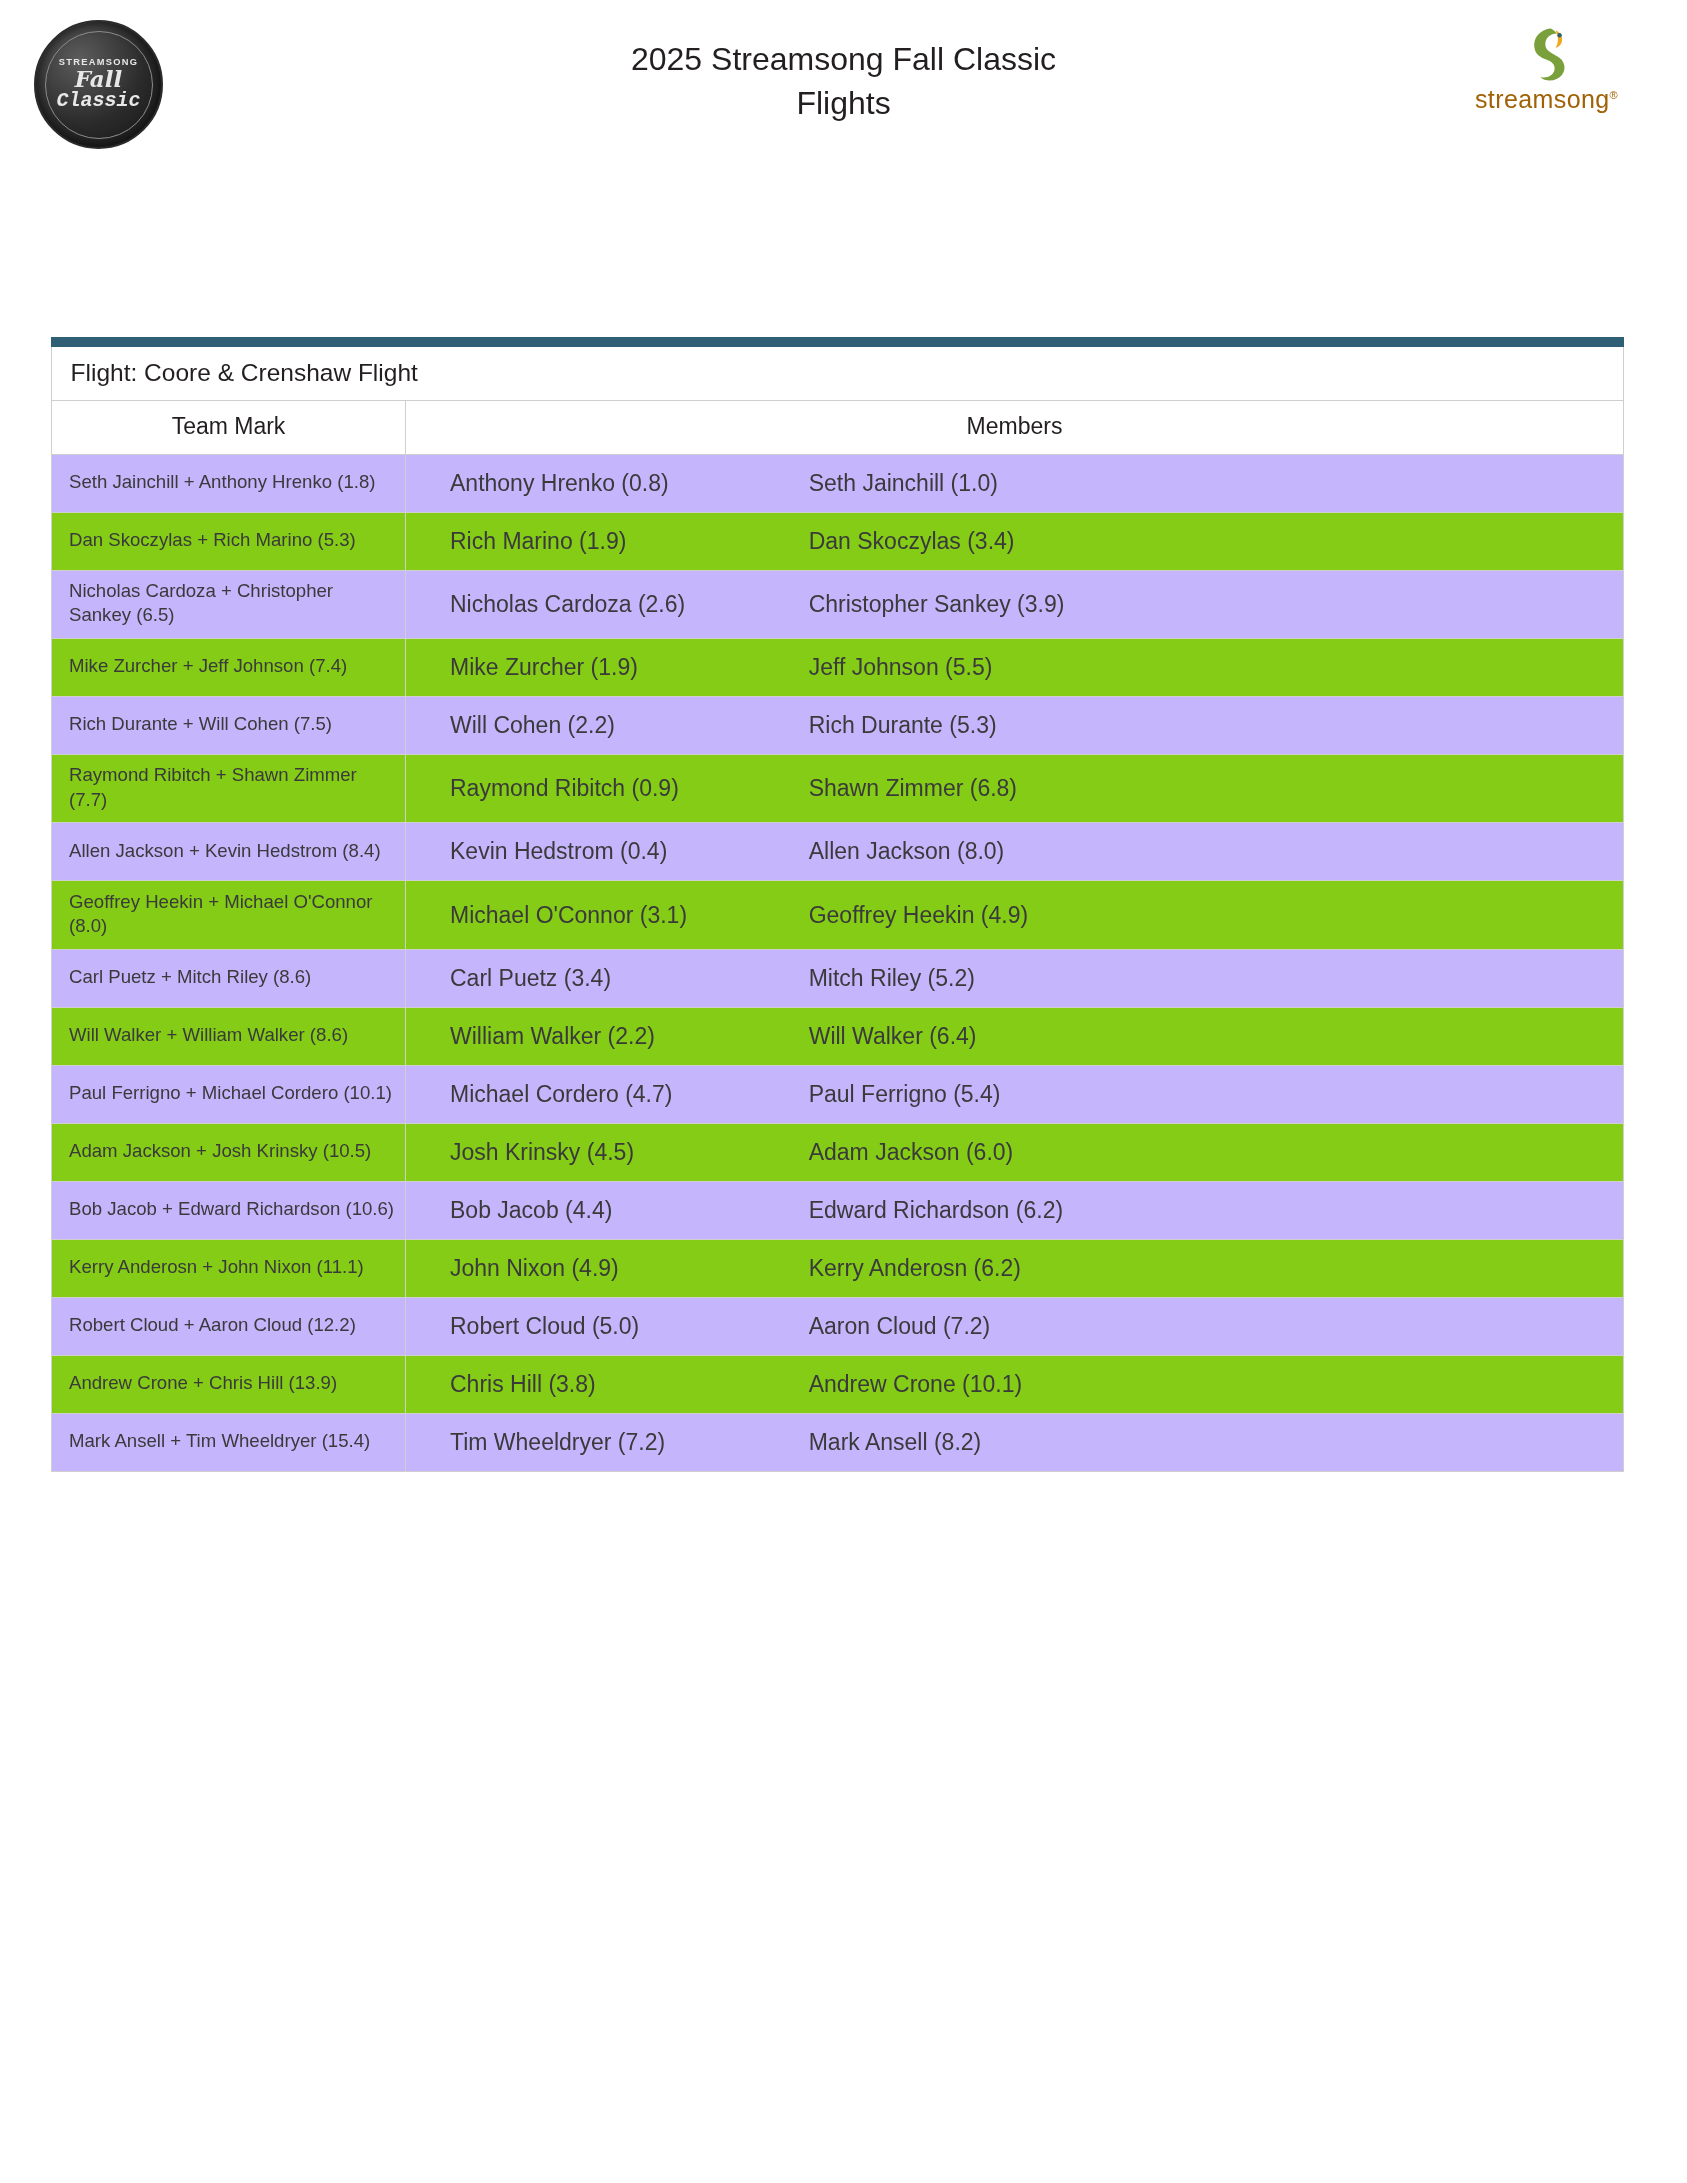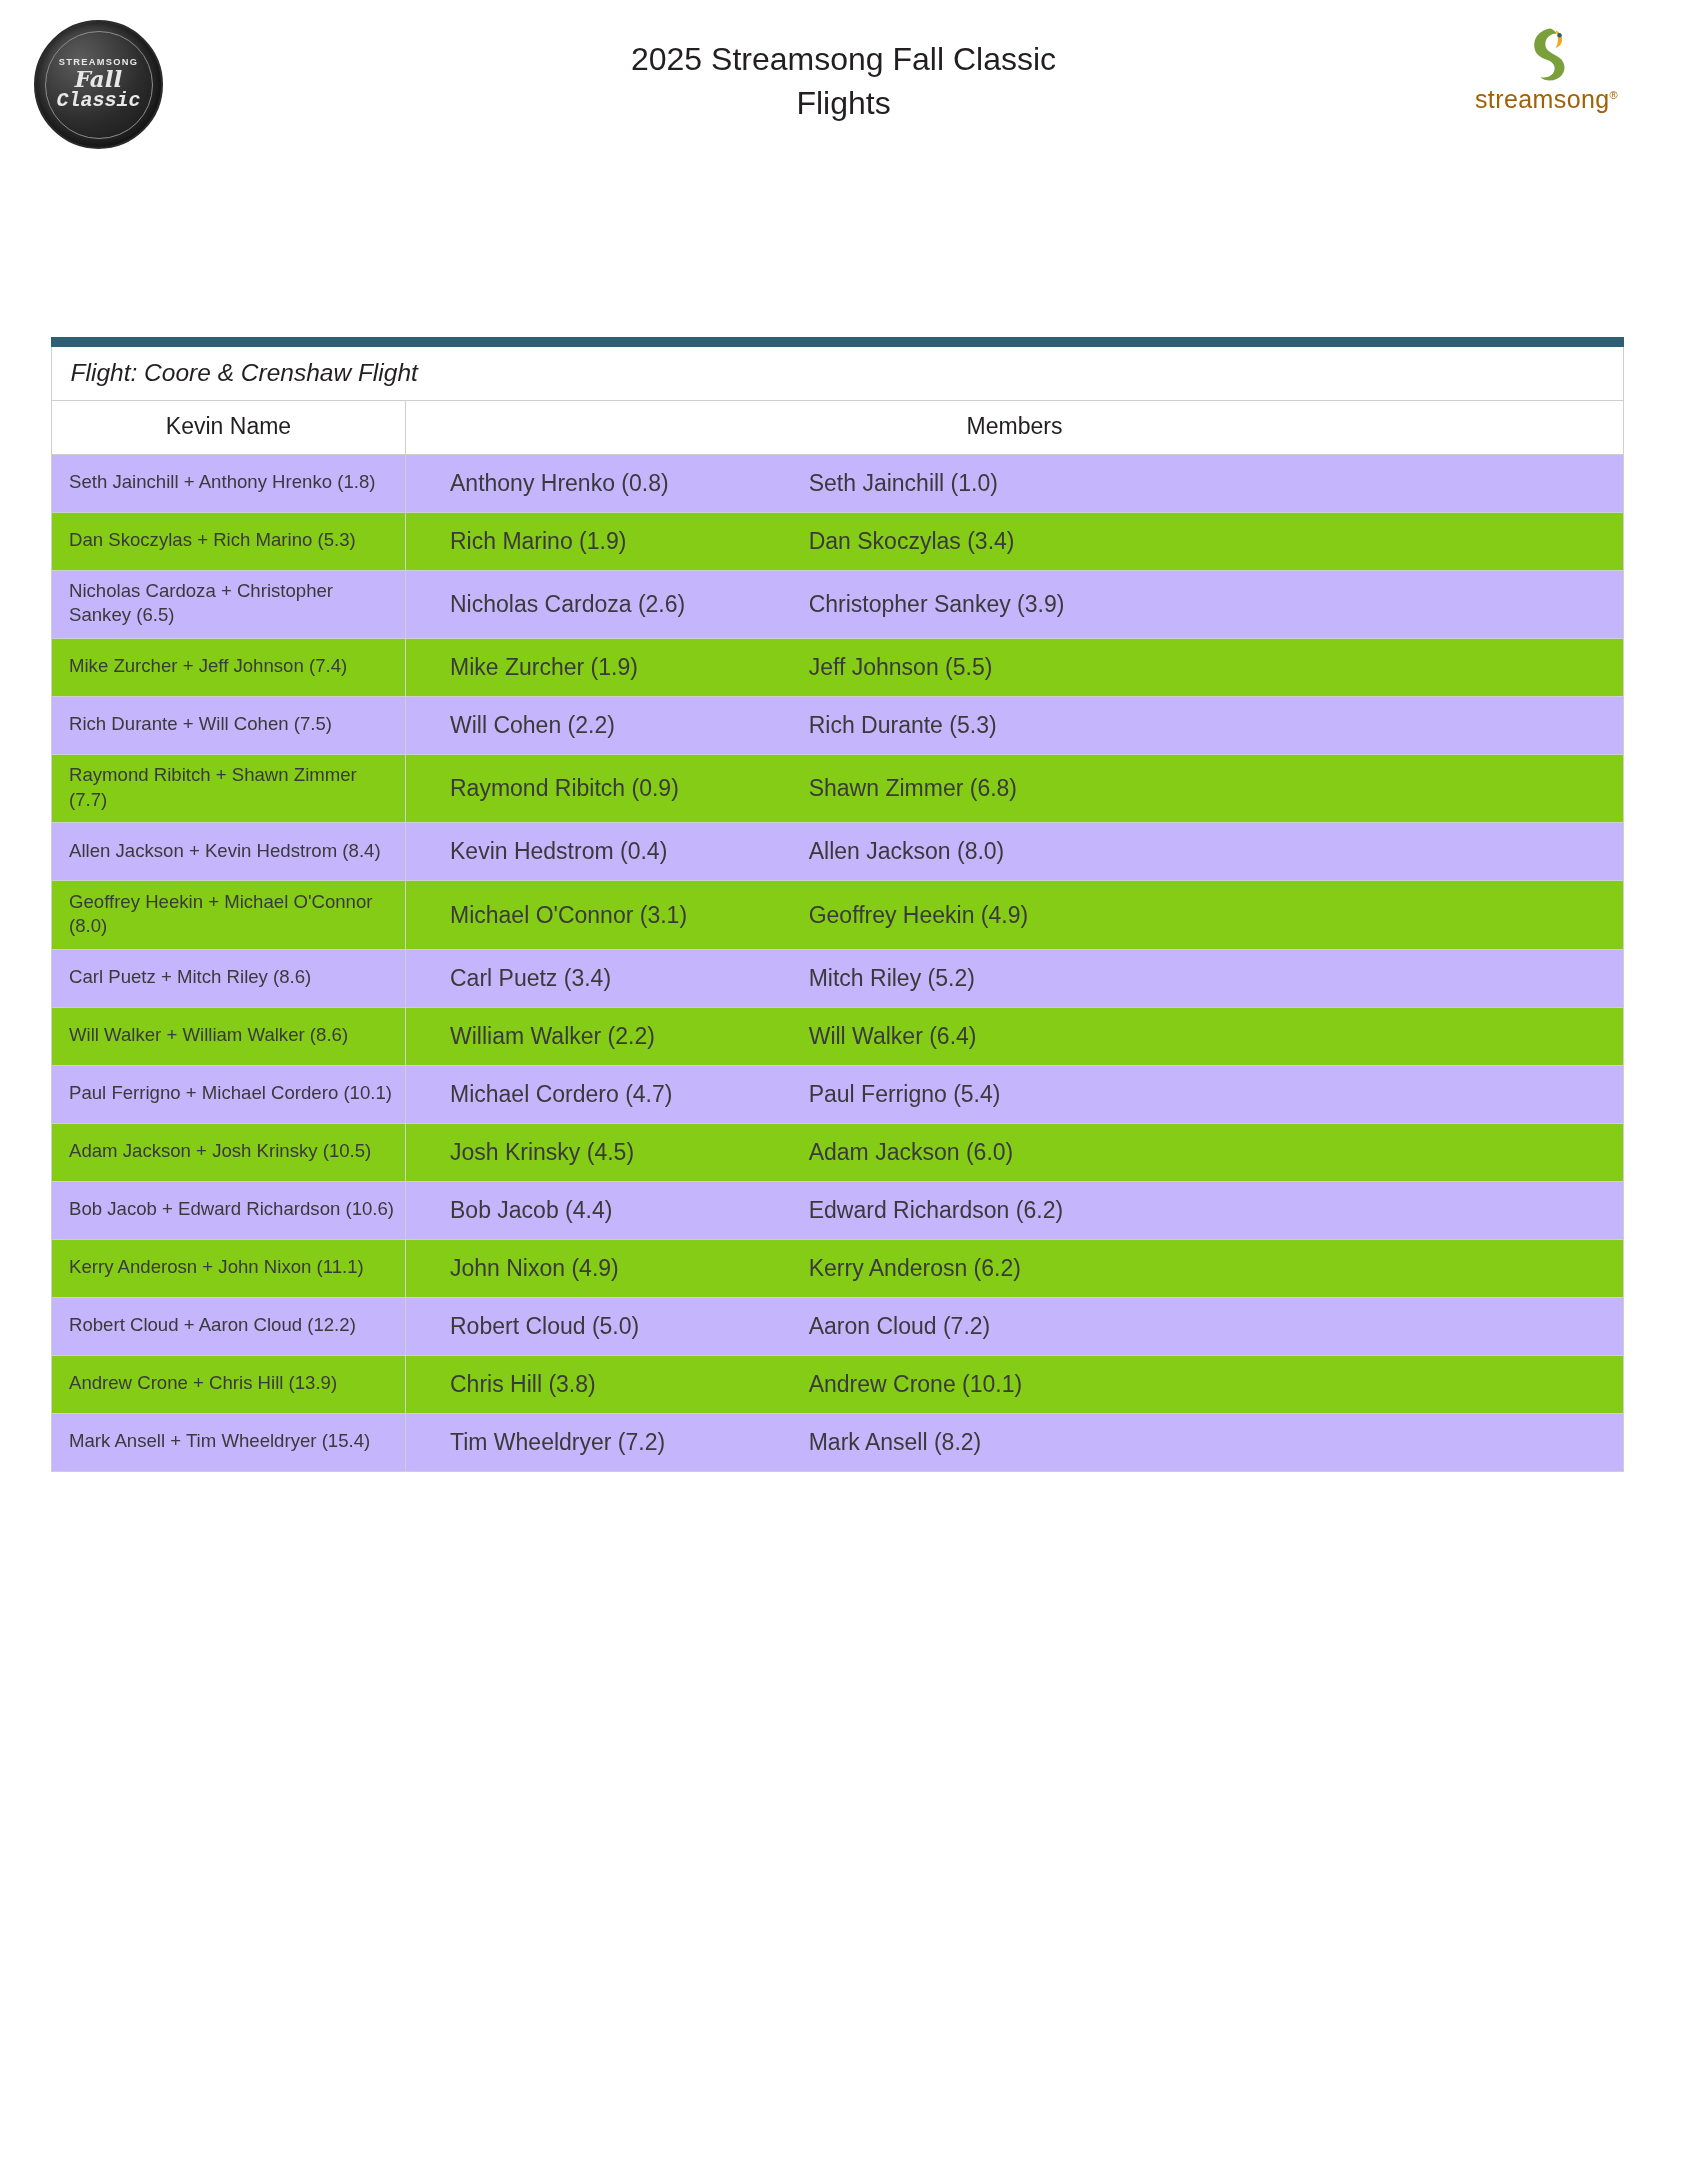--- a/index.html
+++ b/index.html
@@ -134,21 +134,20 @@
     border: 0.8px solid #cfcfcf;
     vertical-align: middle;
   }
   .flight-title-cell {
     padding: 11.8px 15px 13.5px 18.6px;
     font-size: 24.5px;
     color: #231f20;
     text-align: left;
     font-weight: normal;
     border-top: none !important;
-    font-style: italic;
   }
   .col-head {
     text-align: center;
     font-size: 23px;
     font-weight: normal;
     padding: 11.8px 8.4px 13.5px;
     color: #231f20;
   }
   .col-team { width: 354px; }
   .col-members { width: auto; }
@@ -223,21 +222,21 @@
   <table class="flight-table">
     <colgroup>
       <col class="col-team">
       <col class="col-members">
     </colgroup>
     <tbody>
       <tr>
         <td class="flight-title-cell" colspan="2">Flight: Coore &amp; Crenshaw Flight</td>
       </tr>
       <tr>
-        <th class="col-head">Kevin Name</th>
+        <th class="col-head">Team Mark</th>
         <th class="col-head">Members</th>
       </tr>
     <tr class="plain">
           <td class="team-cell">Seth Jainchill + Anthony Hrenko (1.8)</td>
           <td class="members-cell">
             <div class="members-inner">
               <div class="member m1">Anthony Hrenko (0.8)</div>
               <div class="member m2">Seth Jainchill (1.0)</div>
             </div>
           </td>

